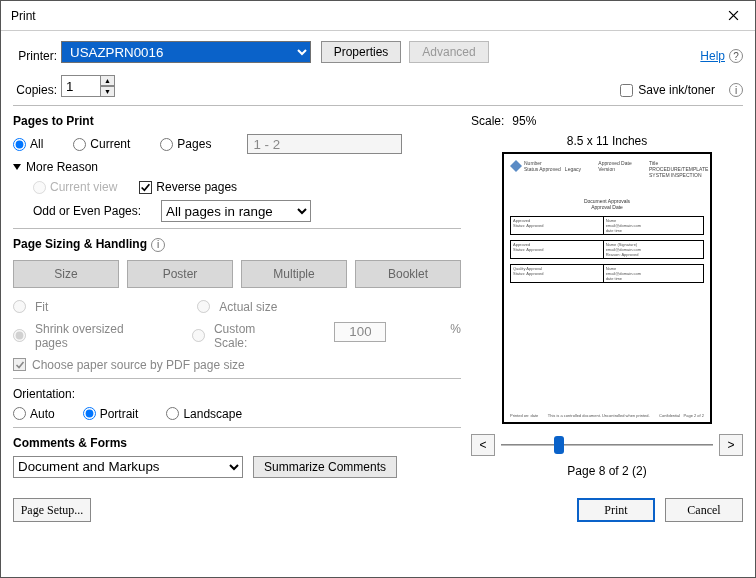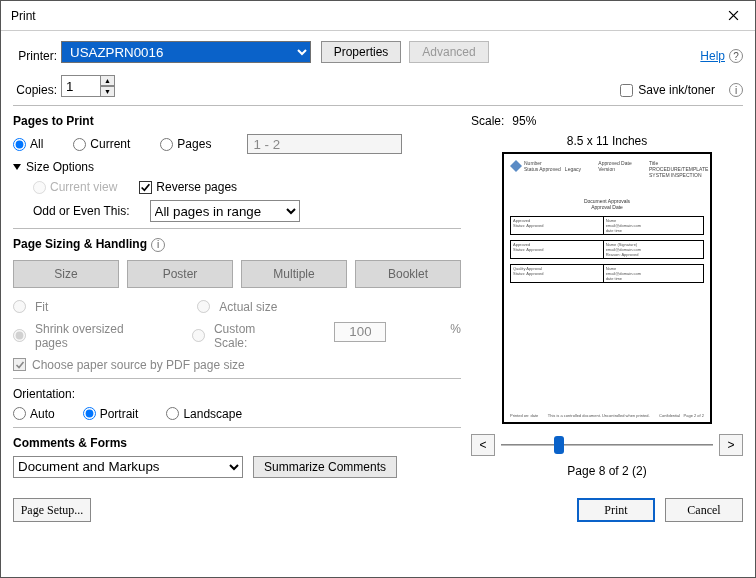--- a/index.html
+++ b/index.html
@@ -211,39 +211,39 @@
             <span>Current</span>
           </label>
         <label class="radio-item">
             <input type="radio" name="p" style="">
             <span>Pages</span>
           </label>
         <input class="pages-input" value="1 - 2" style="">
       </div>
       <div class="more-opt">
         <span class="triangle-down"></span>
-        <span>Size Options</span>
+        <span>More Reason</span>
       </div>
       <div class="indent">
         <div class="sub-row">
           <label class="radio-item radio-disabled">
               <input type="radio" disabled="" style="">
               <span style="color:#999">Current view</span>
             </label>
           <label class="radio-item" style="margin-left:8px">
             <span class="checked-box">
                 <svg viewBox="0 0 10 10">
                   <path d="M1.5 5 L4 7.5 L8.5 2" stroke="#000" stroke-width="1.6" fill="none"></path>
                 </svg>
               </span>
             <span>Reverse pages</span>
           </label>
         </div>
         <div class="sub-row">
-          <span>Odd or Even This:</span>
+          <span>Odd or Even Pages:</span>
           <select class="odd-even-select"><option>All pages in range</option></select>
         </div>
       </div>
 
       <hr class="sep">
 
       <div class="section-title">
         <span>Page Sizing &amp; Handling</span><span class="help-icon">i</span>
       </div>
       <div class="seg-btns">

